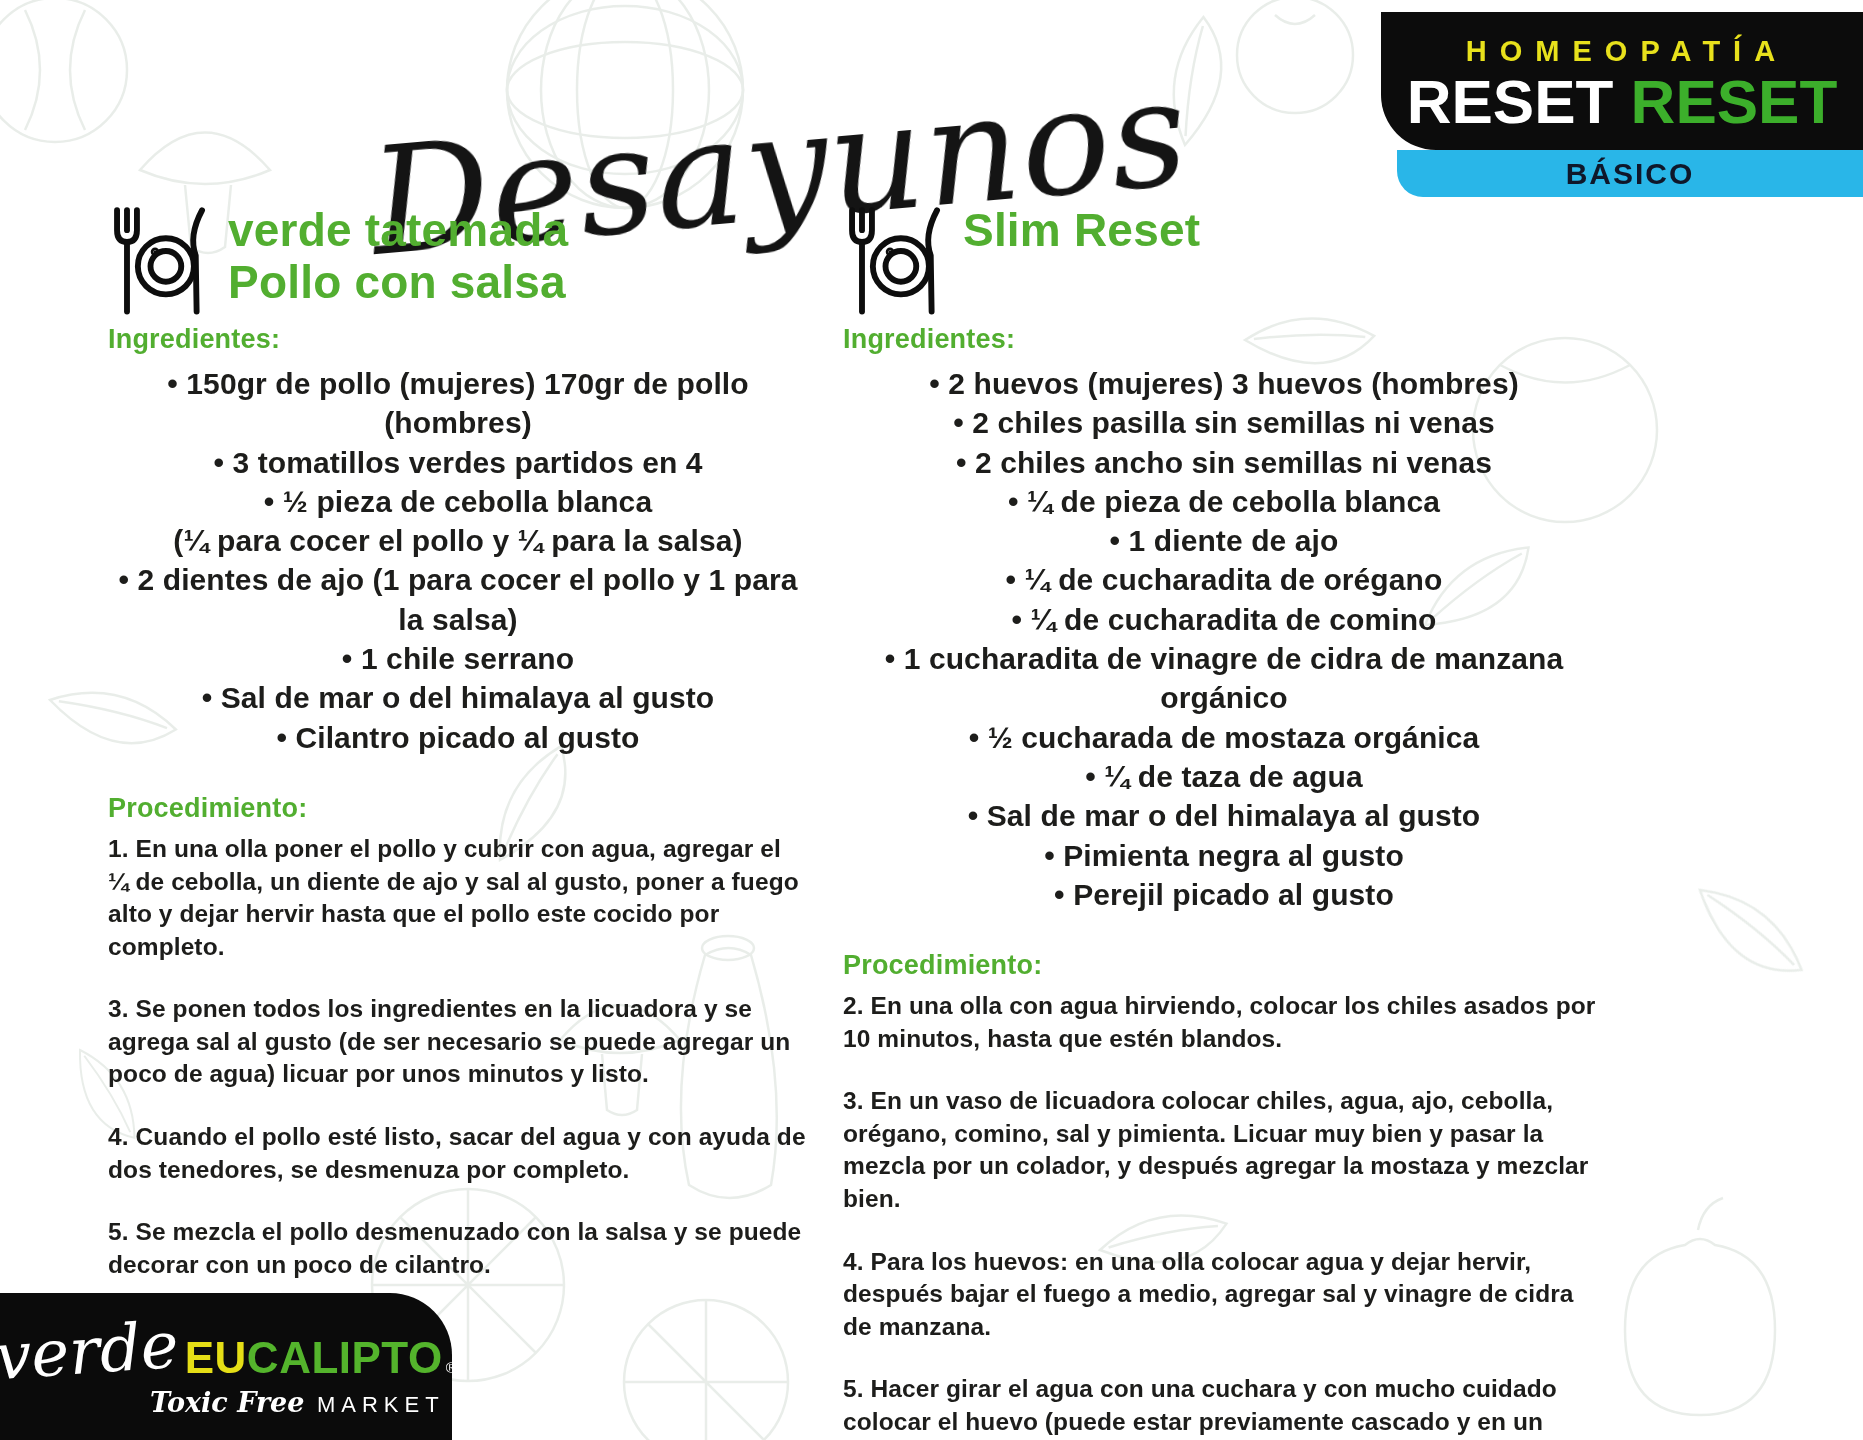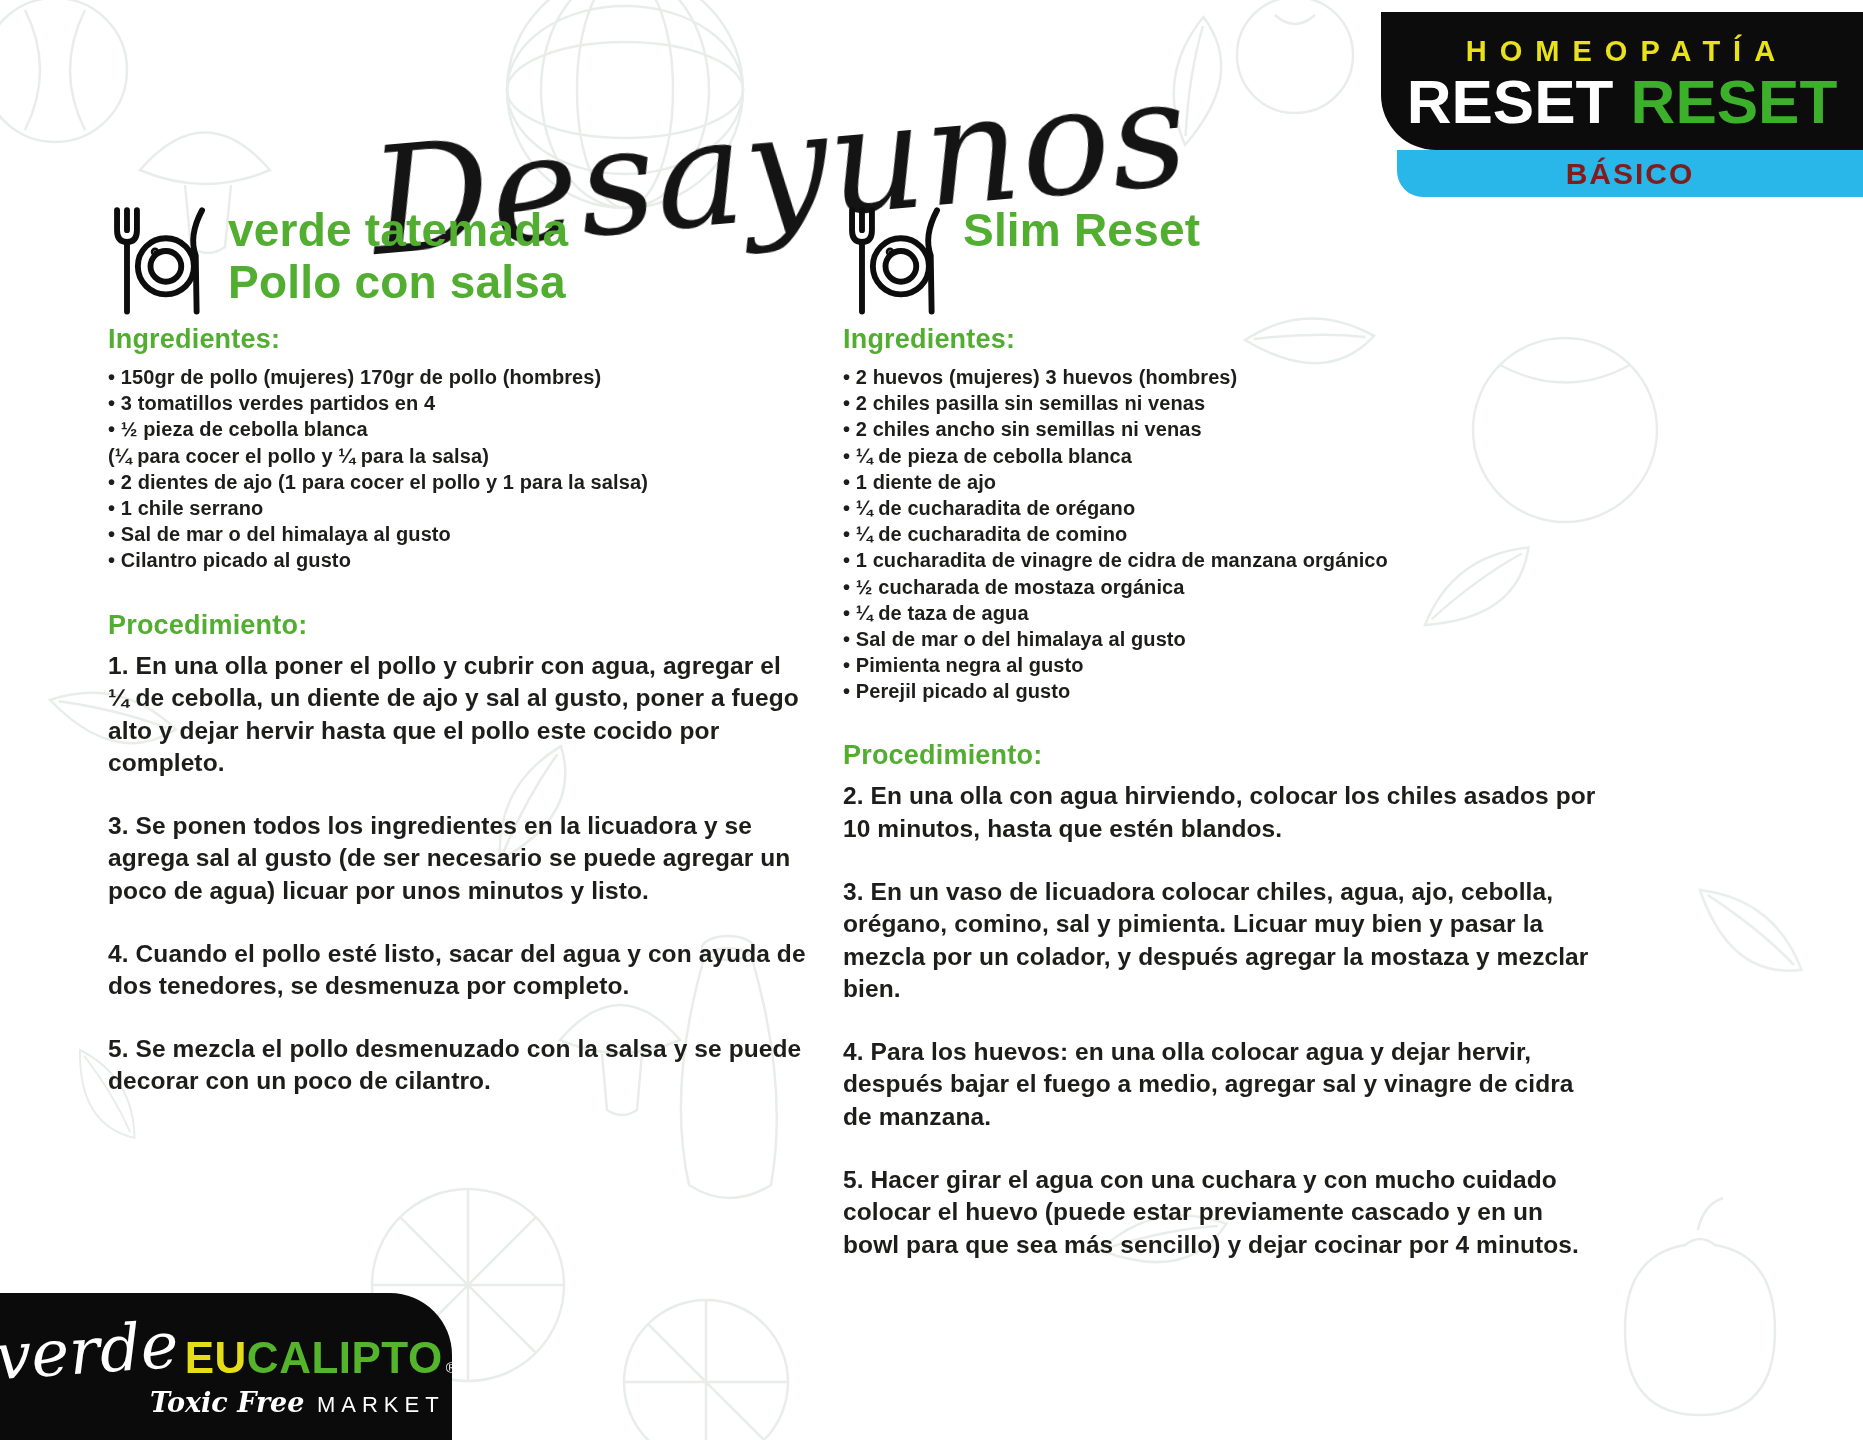--- a/index.html
+++ b/index.html
@@ -28,40 +28,40 @@
     display:flex;flex-direction:column;align-items:center;justify-content:center;
     padding-top:6px;
   }
   .badge-line1{color:#e8e11c;font-size:29px;font-weight:700;letter-spacing:13px;margin-left:10px;}
   .badge-line2{font-size:62px;font-weight:800;letter-spacing:0px;line-height:1.02;margin-top:2px;white-space:nowrap;}
   .badge-slim{color:#ffffff;}
   .badge-reset{color:#3caf2b;}
   .badge-cyan{
     background:#29b6e8;height:47px;margin-left:16px;border-bottom-left-radius:26px;
     display:flex;align-items:center;justify-content:center;
-    color:#7f1d1d;font-size:30px;font-weight:800;letter-spacing:2px;
+    color:#0f172a;font-size:30px;font-weight:800;letter-spacing:2px;
   }
 
   
   .recipe{top:200px;}
   #recipe-left{left:108px;width:700px;}
   #recipe-right{left:843px;width:762px;}
   .recipe-header{display:flex;align-items:flex-start;gap:16px;}
   .dish-icon{flex:0 0 auto;}
   .dish-icon svg{width:104px;height:120px;display:block;}
   .recipe-title{margin:0;padding-top:4px;}
   .title-line{
     color:#52ae30;font-size:46px;font-weight:800;line-height:1.14;letter-spacing:0.2px;
   }
   .subhead{
     color:#52ae30;font-size:27px;font-weight:800;margin:36px 0 9px 0;letter-spacing:0.2px;
   }
   .subhead.first{margin-top:4px;}
   .ing-line{
-    font-size:20px;font-weight:700;line-height:1.31;color:#1d1d1b;letter-spacing:0.1px;
+    font-size:30px;font-weight:700;line-height:1.31;color:#1d1d1b;letter-spacing:0.1px;text-align:center;
   }
   .step{
     font-size:24.5px;font-weight:700;line-height:1.33;color:#1d1d1b;
     margin-bottom:30px;letter-spacing:0.1px;
   }
 
   
   .brand{
     left:0;top:1293px;width:452px;height:147px;background:#0b0b0b;
     border-top-right-radius:62px;color:#ffffff;

